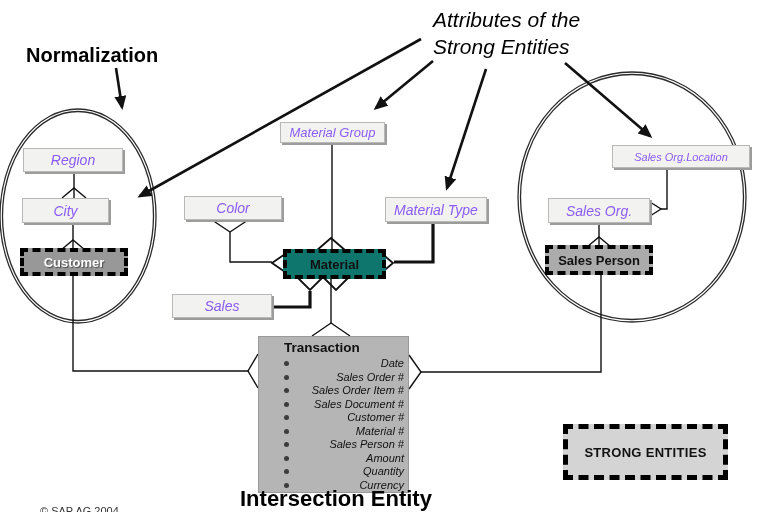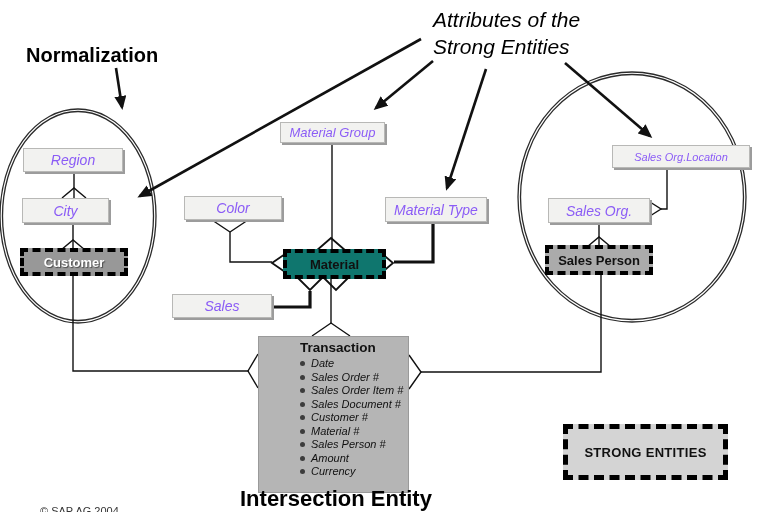--- a/index.html
+++ b/index.html
@@ -32,24 +32,24 @@
   .entity.salesperson{background:#ababab;}
   .legendbox{
     position:absolute;z-index:2;box-sizing:border-box;
     border:5px dashed #000;background:#d4d4d4;
     display:flex;align-items:center;justify-content:center;
     font-weight:bold;font-size:13px;letter-spacing:.3px;color:#111;
   }
   .transaction{
     position:absolute;z-index:2;box-sizing:border-box;
     background:#b5b5b5;border:1px solid #9a9a9a;
-    padding:3px 4px 0 41px;color:#111;
+    padding:3px 4px 0 25px;color:#111;
   }
   .tr-title{font-weight:bold;font-size:13.5px;margin-bottom:2px;}
-  .tr-row{display:flex;align-items:center;font-size:11px;font-style:italic;line-height:13.5px;white-space:nowrap;}
+  .tr-row{display:flex;align-items:center;font-size:11px;font-style:italic;line-height:13.5px;white-space:nowrap;justify-content:space-between;}
   .dot{width:5px;height:5px;border-radius:50%;background:#3c3c3c;margin-right:6px;flex:0 0 auto;}
   .freelabel{position:absolute;z-index:3;color:#000;white-space:nowrap;}
   .t-normalization{left:26px;top:44px;font-size:20px;font-weight:bold;}
   .t-caption{left:433px;top:6px;font-size:21px;font-style:italic;line-height:27px;}
   .t-intersection{left:240px;top:486px;font-size:22px;font-weight:bold;}
   .t-footer{left:40px;top:505px;font-size:11px;color:#333;}
 </style>
 </head>
 <body>
 
@@ -184,20 +184,24 @@
     <div class="tr-row">
         <span class="dot"></span>
         <span>Sales Person #</span>
       </div>
     <div class="tr-row">
         <span class="dot"></span>
         <span>Amount</span>
       </div>
     <div class="tr-row">
         <span class="dot"></span>
+        <span>Quantity</span>
+      </div>
+    <div class="tr-row">
+        <span class="dot"></span>
         <span>Currency</span>
       </div>
   </div>
 
   <div class="legendbox" style="left:563px;top:424px;width:165px;height:56px">STRONG ENTITIES</div>
 
   <div class="freelabel t-normalization">Normalization</div>
   <div class="freelabel t-caption">
     <div>Attributes of the</div>
     <div>Strong Entities</div>

